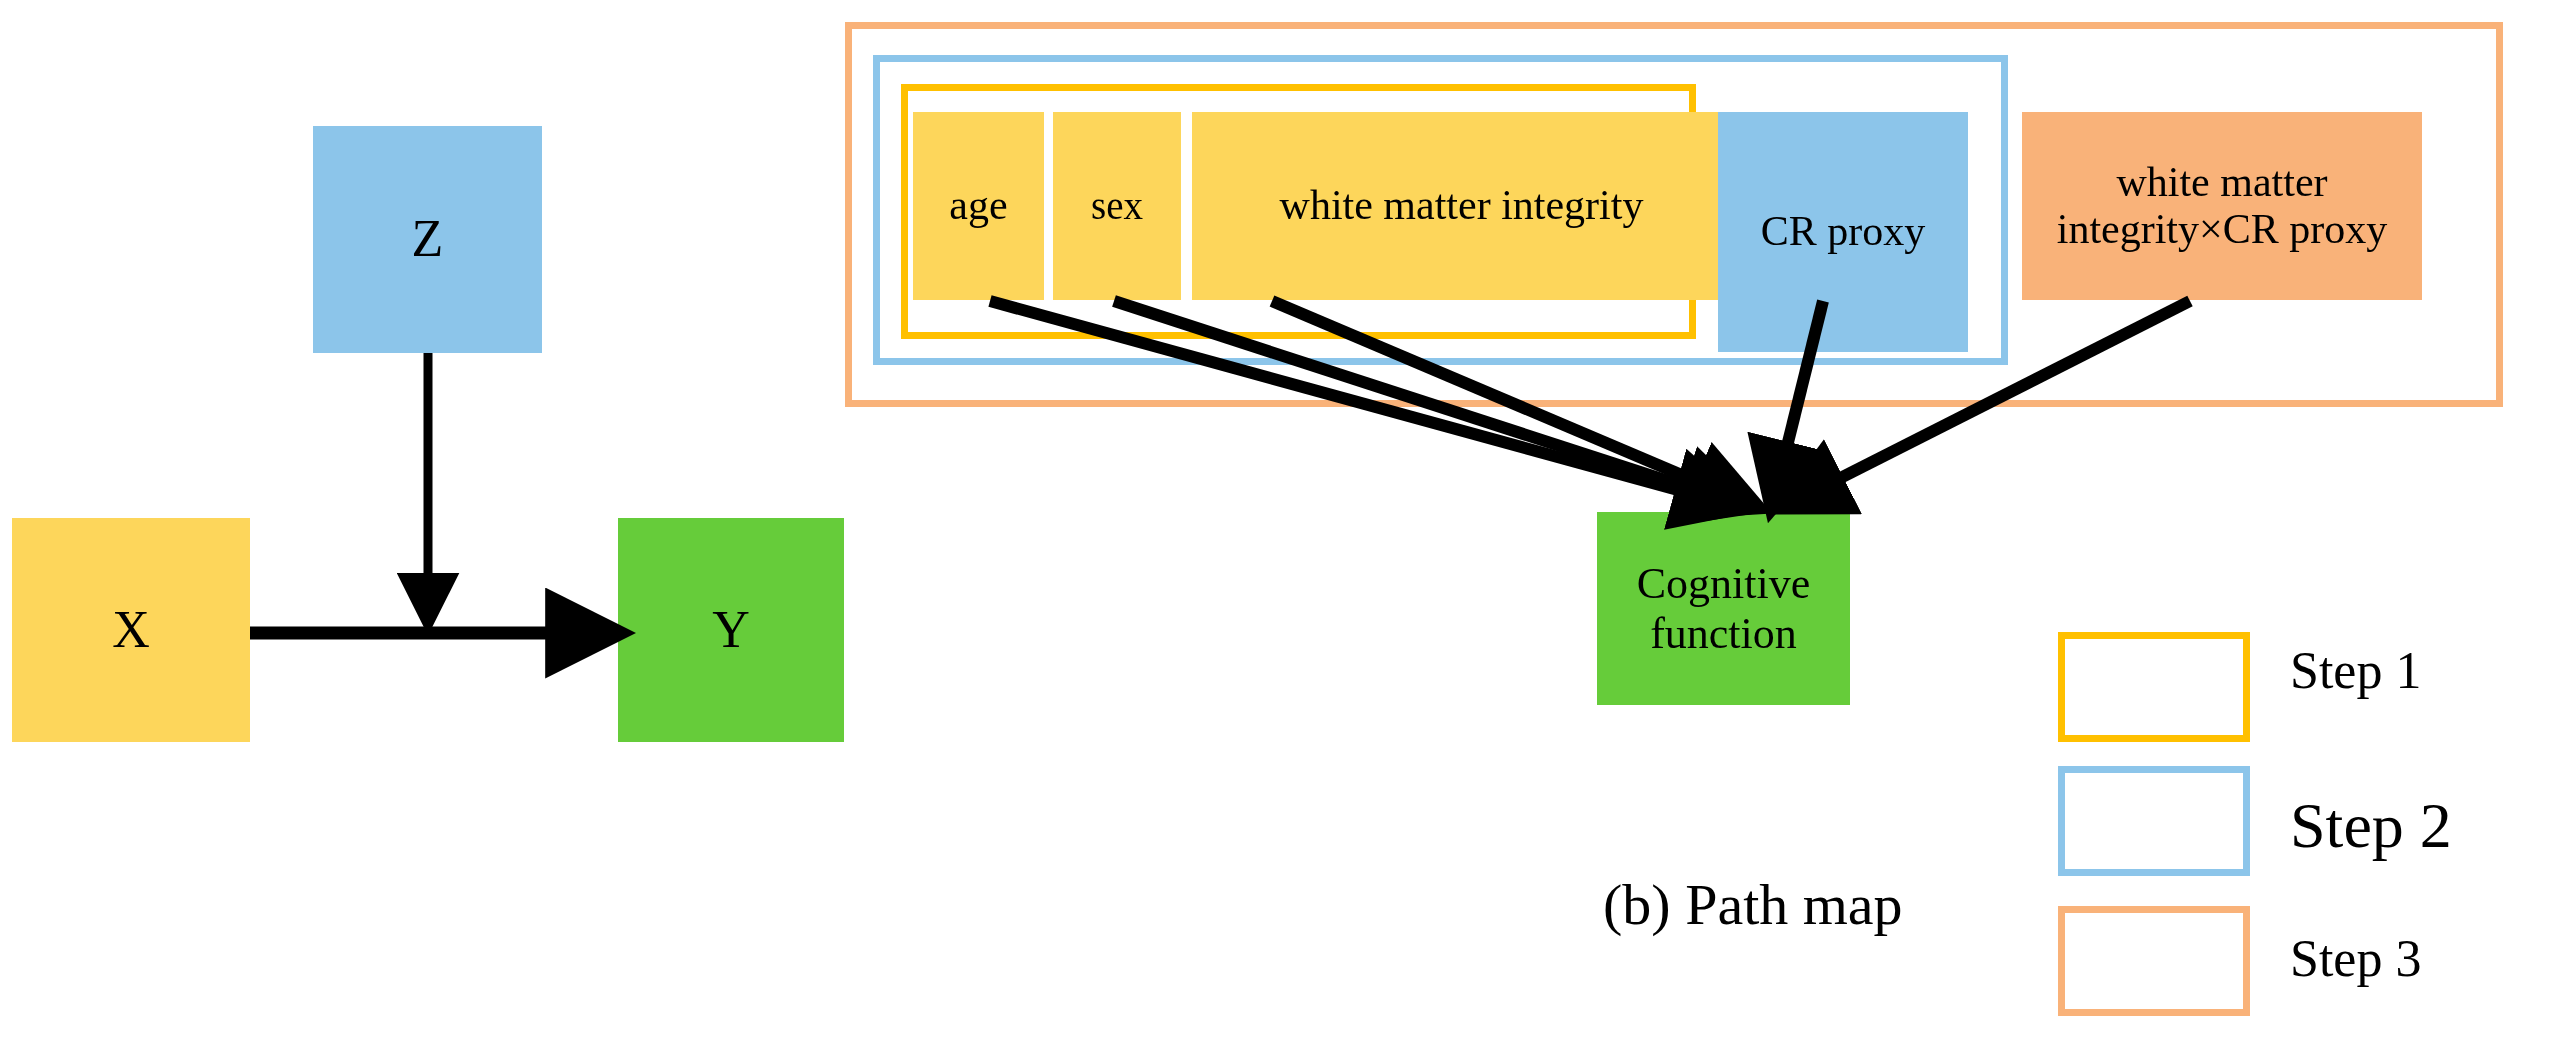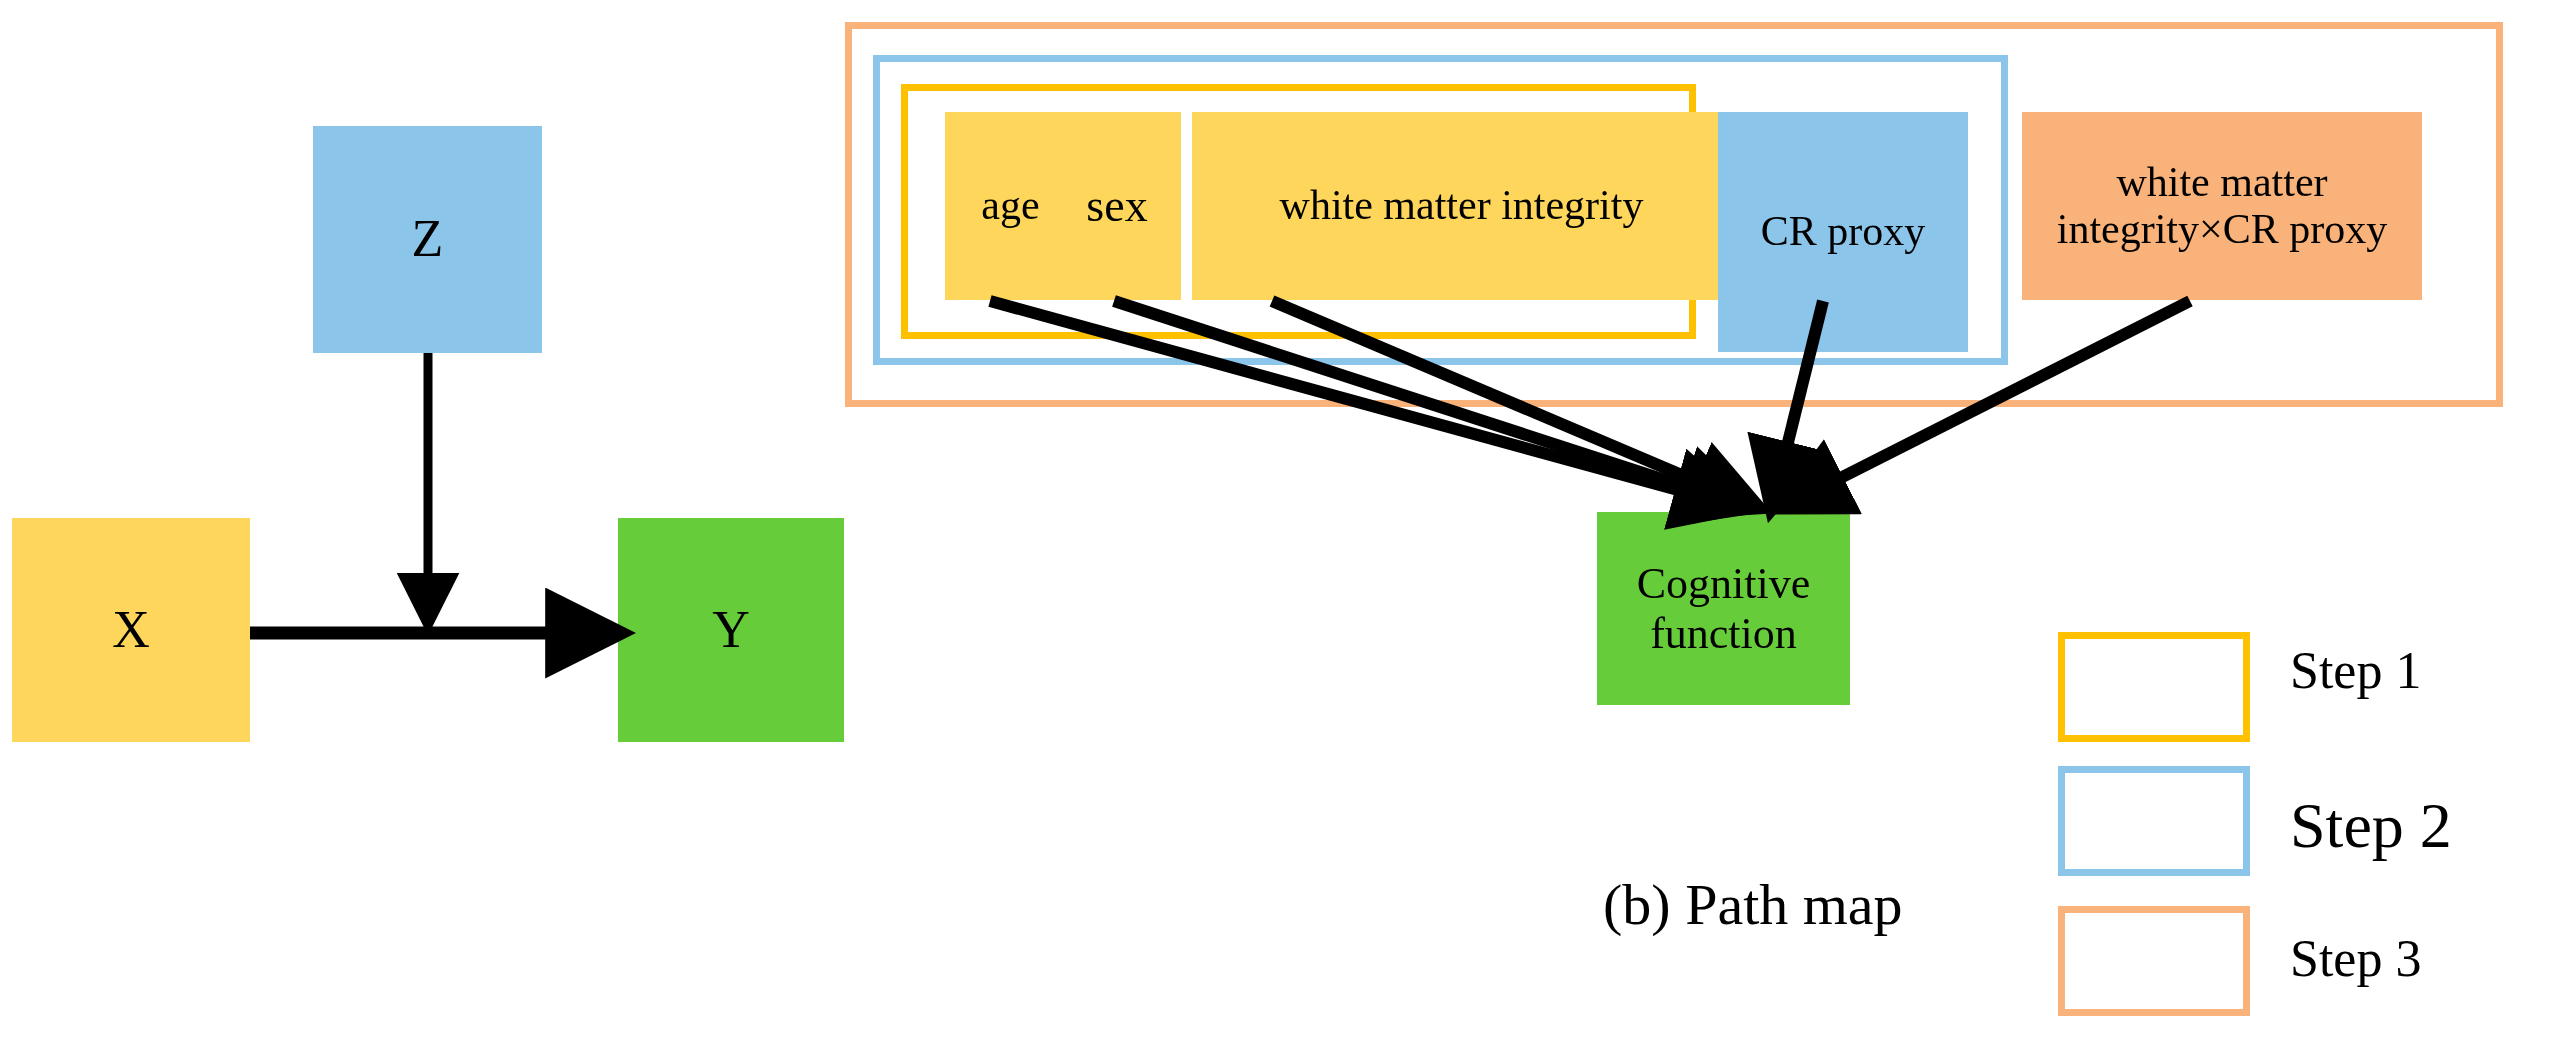--- a/index.html
+++ b/index.html
@@ -69,25 +69,25 @@
     <span>Y</span>
   </div>
 
 
   <div class="frame" style="left:845px; top:22px; width:1658px; height:385px; border:7px solid #f9b279;"></div>
 
   <div class="frame" style="left:873px; top:55px; width:1135px; height:310px; border:7px solid #8cc5ea;"></div>
 
   <div class="frame" style="left:901px; top:84px; width:795px; height:255px; border:7px solid #ffc000;"></div>
 
-  <div class="box" style="left:913px; top:112px; width:131px; height:188px; background:#fdd65b; font-size:42px;margin-left:32px;">
+  <div class="box" style="left:913px; top:112px; width:131px; height:188px; background:#fdd65b; font-size:42px;">
     <span>age</span>
   </div>
 
-  <div class="box" style="left:1053px; top:112px; width:128px; height:188px; background:#fdd65b; font-size:46px;">
+  <div class="box" style="left:1053px; top:112px; width:128px; height:188px; background:#fdd65b; font-size:39px;">
     <span>sex</span>
   </div>
 
   <div class="box" style="left:1192px; top:112px; width:539px; height:188px; background:#fdd65b; font-size:42px; padding:18px 14px;">
     <span>white matter integrity</span>
   </div>
 
   <div class="box" style="left:1718px; top:112px; width:250px; height:240px; background:#8cc5ea; font-size:42px;">
     <span>CR proxy</span>
   </div>

